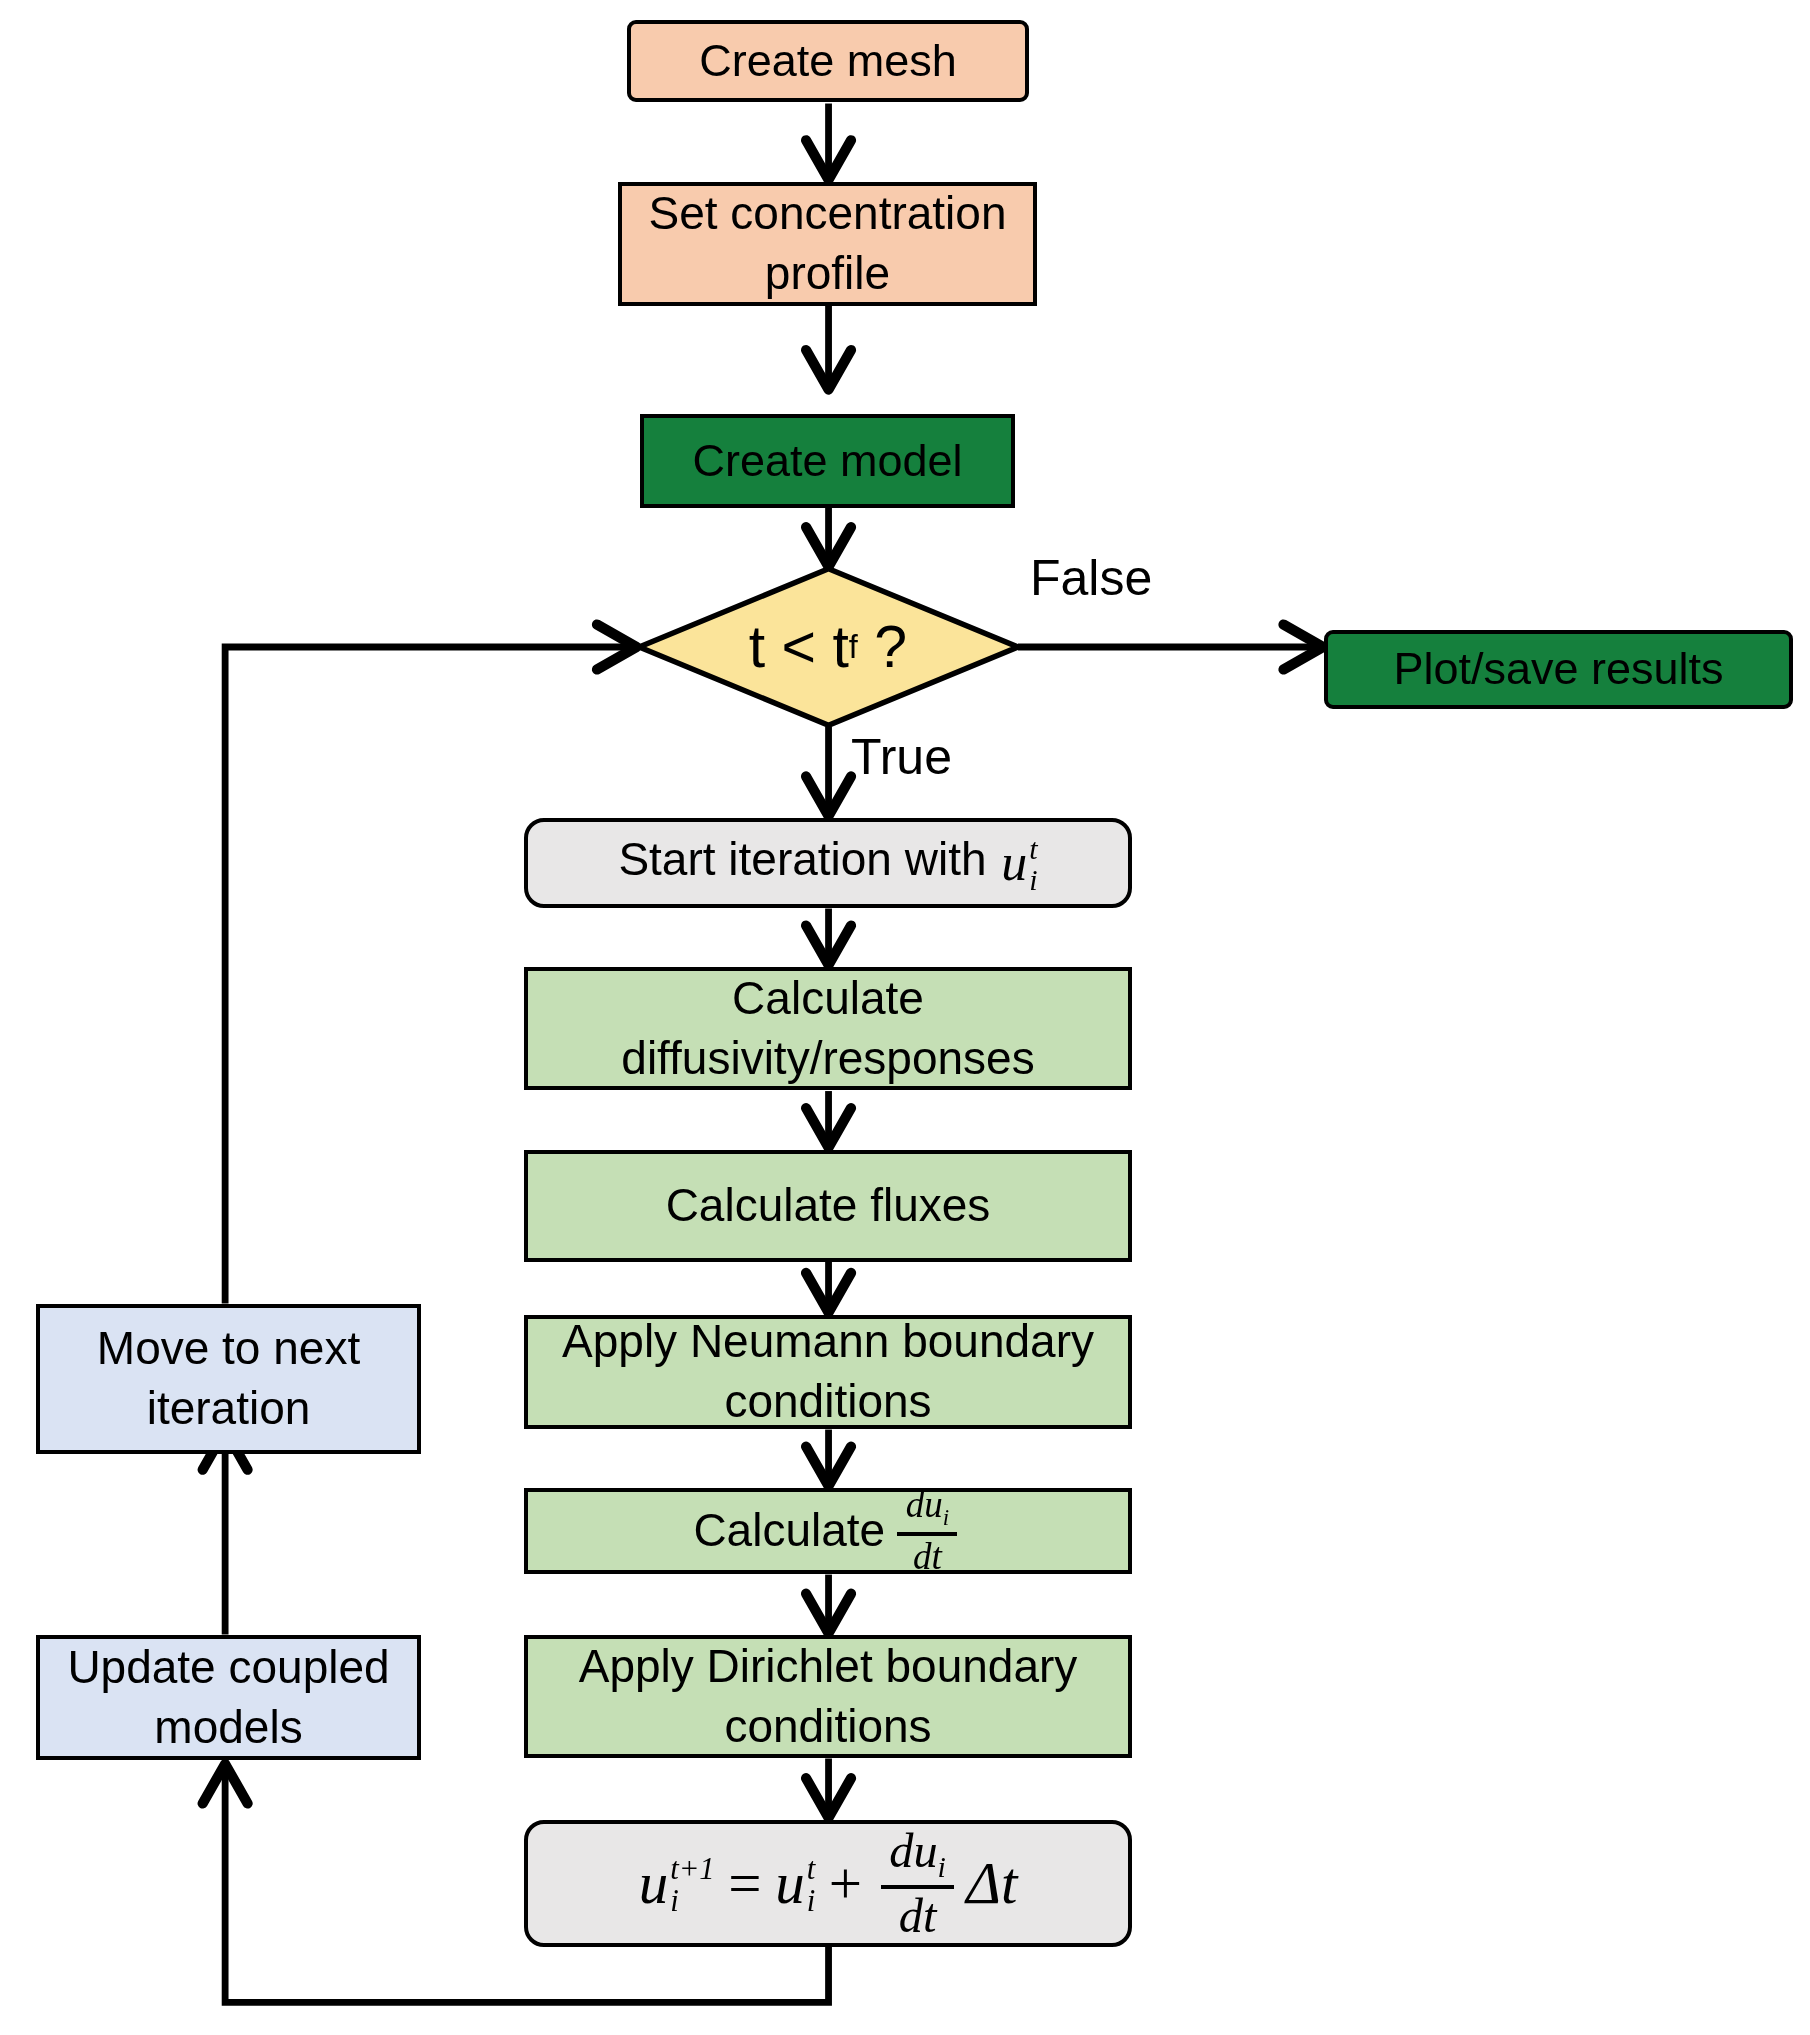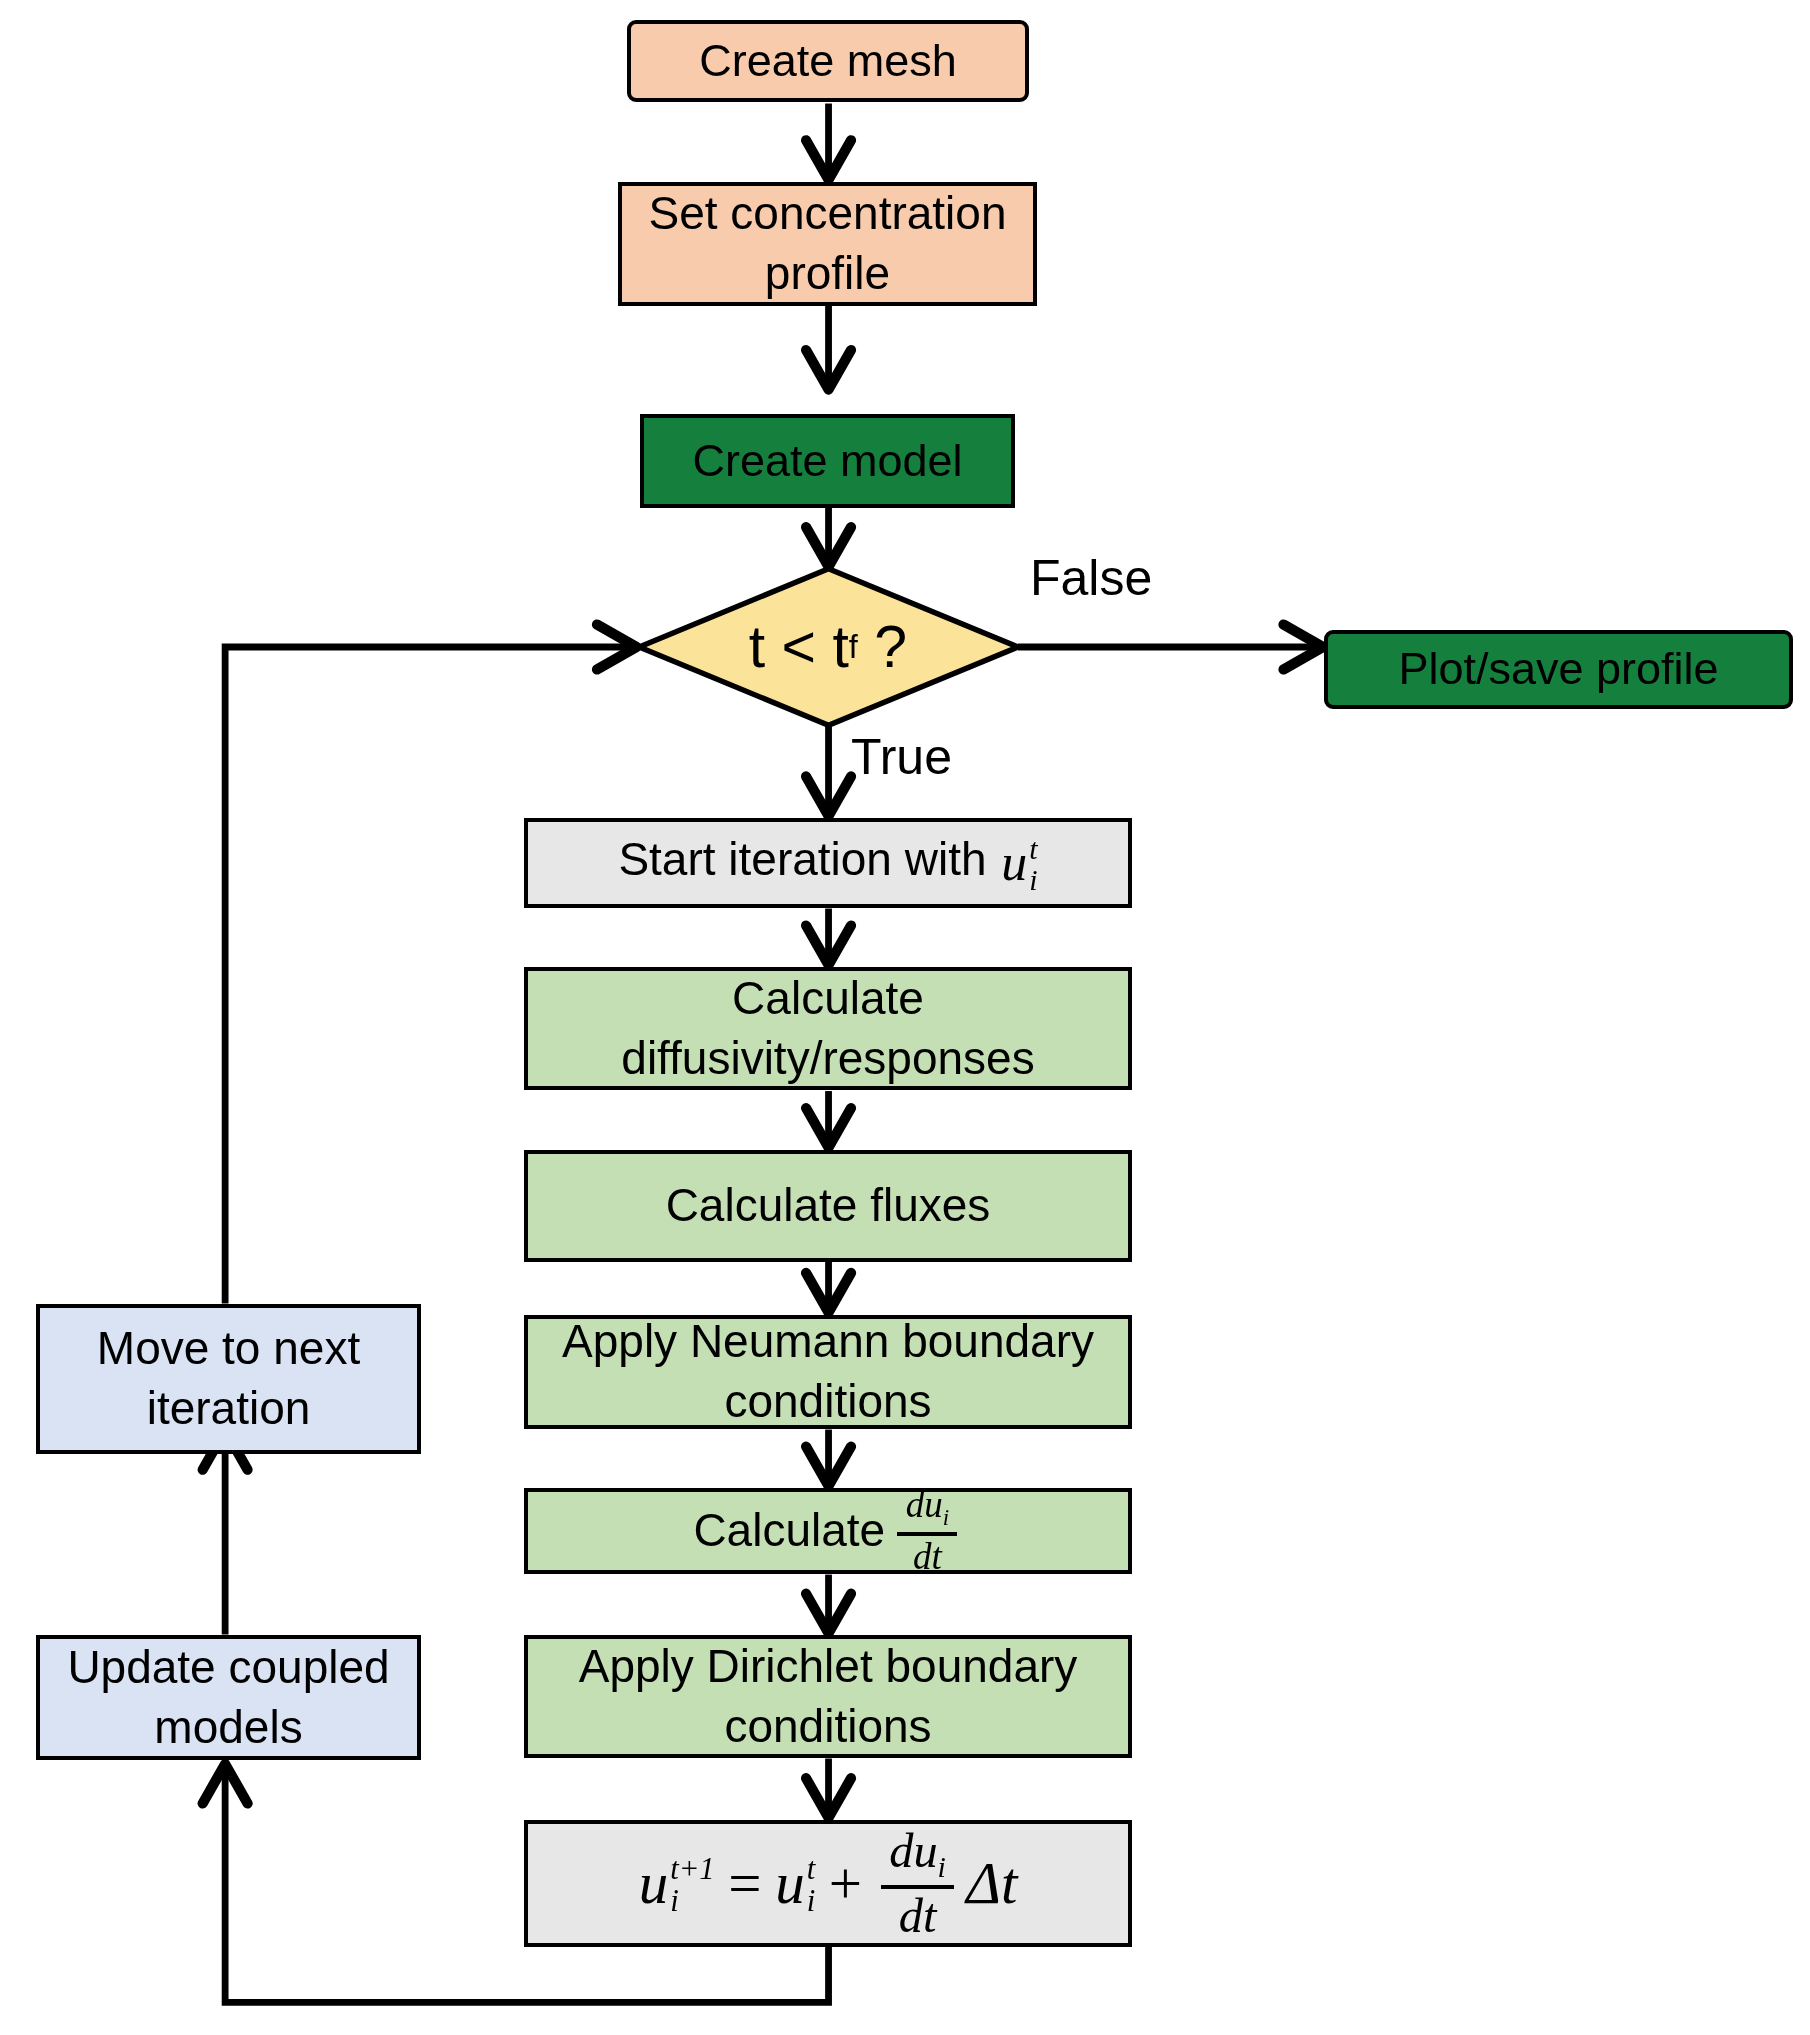--- a/index.html
+++ b/index.html
@@ -4,21 +4,21 @@
 <style>
   html,body{margin:0;padding:0;background:#ffffff;}
   body{width:1811px;height:2035px;position:relative;font-family:"Liberation Sans",sans-serif;color:#000;}
   #connector-layer{position:absolute;left:0;top:0;z-index:0;}
   .node{position:absolute;z-index:1;display:flex;flex-direction:column;align-items:center;justify-content:center;
         text-align:center;border:4.8px solid #000;box-sizing:border-box;font-size:46px;line-height:1.3;}
   .rounded{border-radius:9px;}
   .peach{background:#F8CBAD;}
   .purple{background:#15803d;margin-top:22px;}
   .green{background:#C5DFB5;}
-  .gray{background:#E8E7E7;}
+  .gray{background:#E8E7E7;border-radius:20px;}
   .blue{background:#DAE3F3;}
   .node .line{display:block;}
   .edge-label{position:absolute;z-index:2;font-size:50px;line-height:1;}
   .decision-text{position:absolute;z-index:2;display:flex;align-items:center;justify-content:center;
                  font-size:59px;line-height:1;}
   
   .mvar{font-family:"Liberation Serif",serif;font-style:italic;}
   .mop{font-family:"Liberation Serif",serif;font-style:normal;margin:0 13.6px;}
   .mrow{display:inline-flex;align-items:center;font-size:59px;}
   .stack{display:inline-flex;flex-direction:column;align-items:flex-start;font-size:0.52em;line-height:1.02;
@@ -77,21 +77,21 @@
   <span>t &lt; t</span>
     <span class="dsub">f</span>
     <span class="dsuffix">?</span>
 </div>
 
 <div class="edge-label" style="left:1030px;top:553px;">
   <span>False</span>
 </div>
 
 <div class="node purple rounded" style="left:1324px;top:608px;width:469px;height:79px;font-size:45px;">
-  <span class="line">Plot/save profile</span>
+  <span class="line">Plot/save results</span>
 </div>
 
 <div class="edge-label" style="left:851px;top:732px;">
   <span>True</span>
 </div>
 
 <div class="node gray" style="left:524px;top:818px;width:608px;height:90px;">
   <span>
     <span>Start iteration with</span><span class="inline-math">
         <span class="mvar" style="font-size:52px;">u</span>

